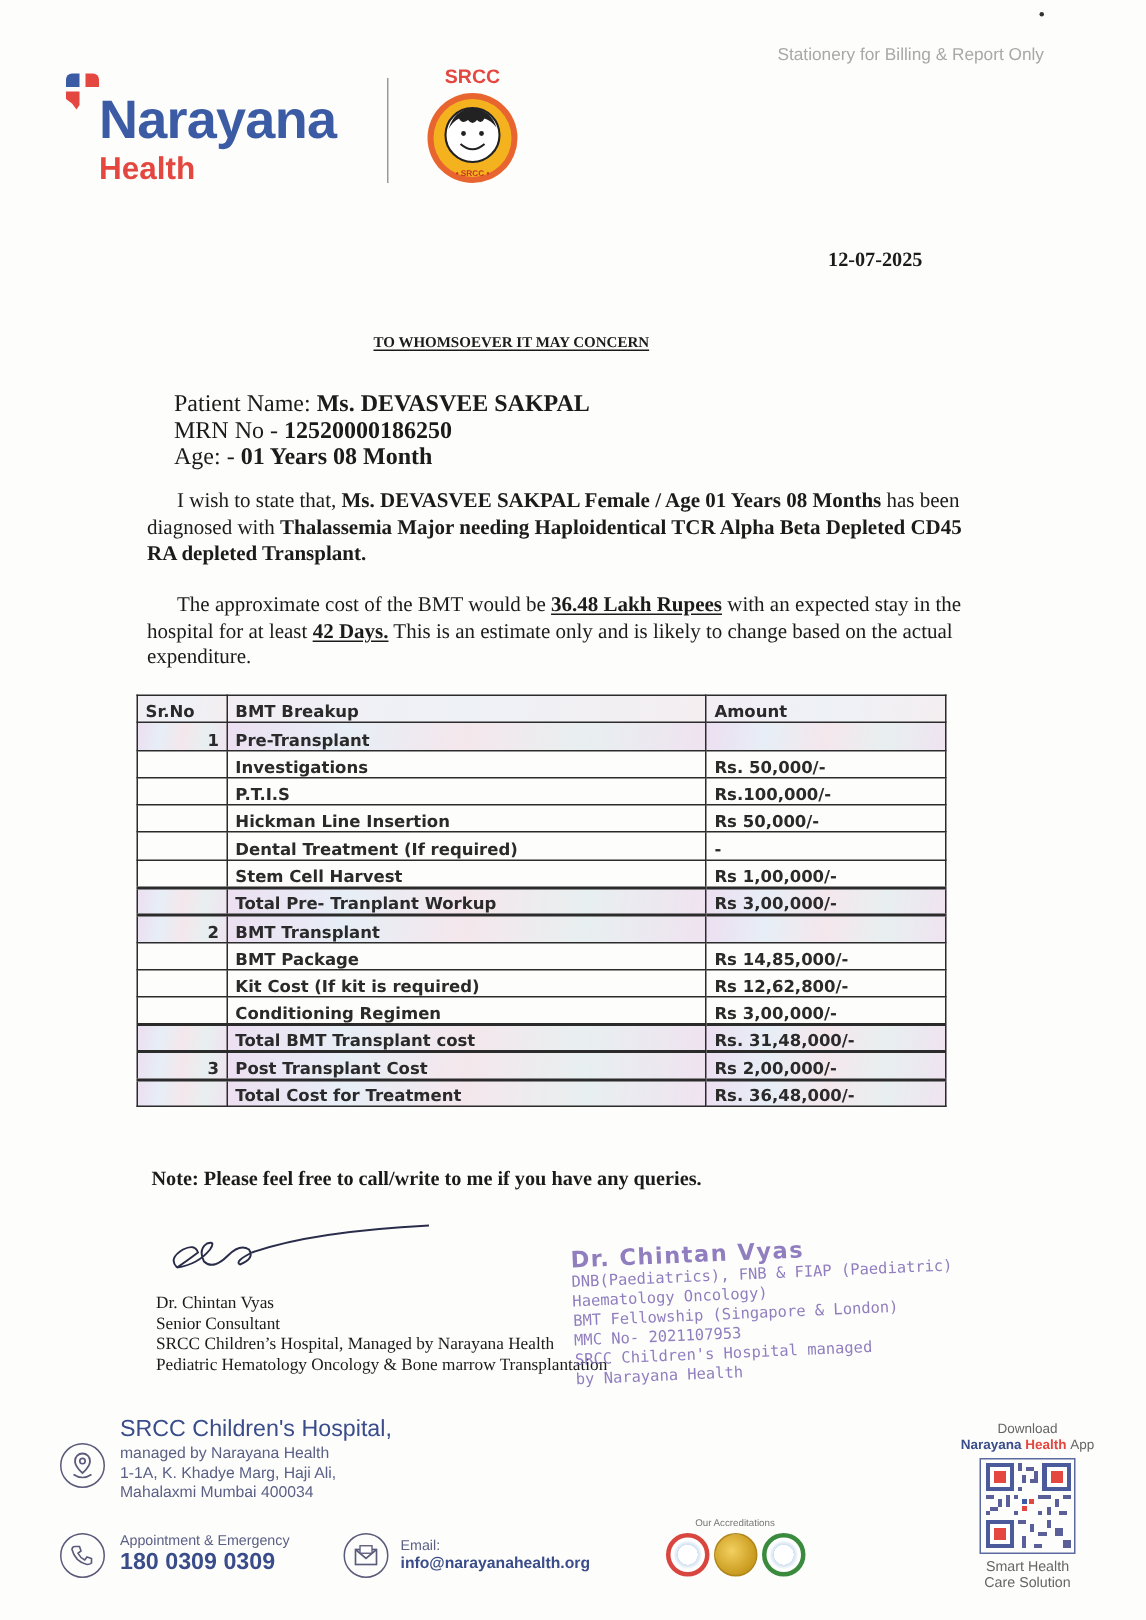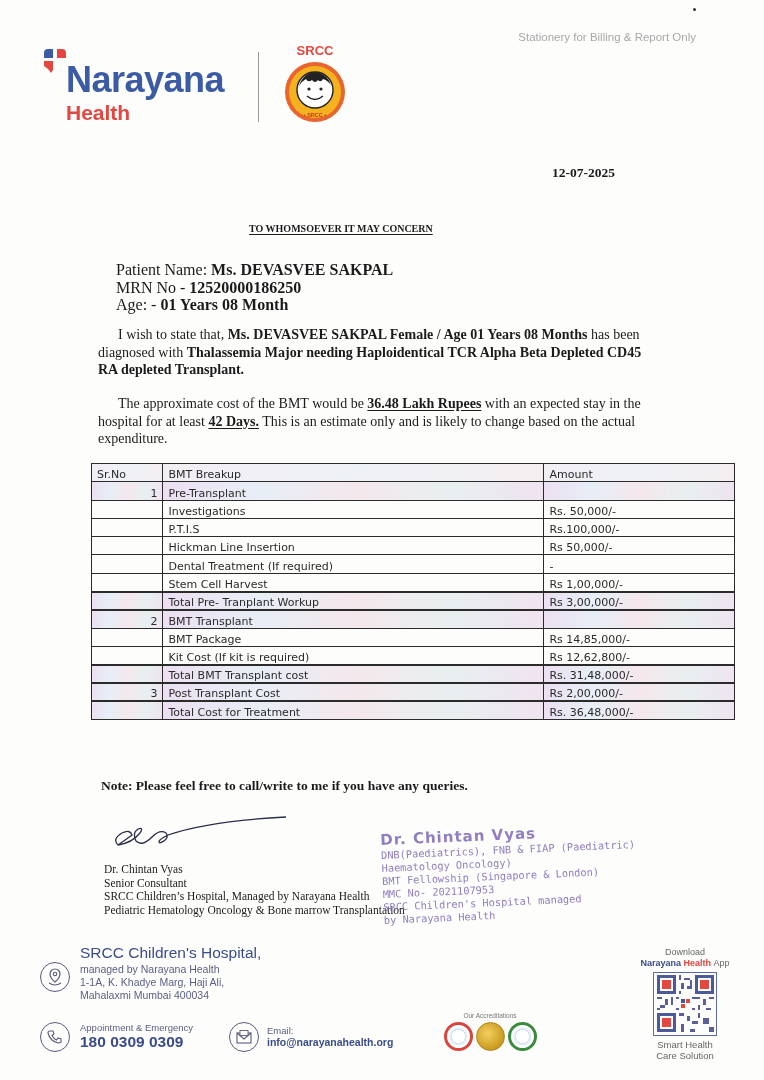--- a/index.html
+++ b/index.html
@@ -25,21 +25,21 @@
     .patient { left: 116px; top: 261px; font-size: 16px; line-height: 17.5px; }
     .patient b { font-weight: bold; }
     .para { left: 98px; width: 560px; font-size: 14px; line-height: 17.5px; }
     .para.p1 { top: 326px; }
     .para.p2 { top: 395px; }
     .para b { font-weight: bold; }
     .para u { text-underline-offset: 2px; }
     .indent { display: inline-block; width: 20px; }
 
     
-    .cost-table { left: 91px; top: 463px; width: 644px; border-collapse: collapse; font-family: "DejaVu Sans", sans-serif; font-size: 11px; color: #2a2a2a; }
+    .cost-table { left: 91px; top: 463px; width: 540px; border-collapse: collapse; font-family: "DejaVu Sans", sans-serif; font-size: 11px; color: #2a2a2a; font-weight: bold; }
     .cost-table td { border: 1px solid #2b2b2b; height: 18.3px; padding: 0 5px; vertical-align: bottom; white-space: nowrap; }
     .cost-table td.sr { width: 60px; text-align: right; padding-right: 5px; }
     .cost-table td.item { width: 320px; }
     .cost-table td.amt { width: 160px; }
     .cost-table tr.shaded td { background: linear-gradient(100deg, #ecdff1 0%, #e7eef6 25%, #f4e7ec 50%, #e8eff0 75%, #efe3f0 100%); }
     .cost-table tr.header td { background: linear-gradient(100deg, #f2eef4 0%, #eef1f6 50%, #f4eef0 100%); }
     .cost-table tr.thick td { border-top-width: 2px; margin-left: 42px; }
 
     .note { left: 101px; top: 778px; font-weight: bold; font-size: 13.5px; }
 
@@ -182,20 +182,25 @@
       </tr>
   <tr>
         <td class="sr"></td>
         <td class="item">BMT Package</td>
         <td class="amt">Rs 14,85,000/-</td>
       </tr>
   <tr>
         <td class="sr"></td>
         <td class="item">Kit Cost (If kit is required)</td>
         <td class="amt">Rs 12,62,800/-</td>
+      </tr>
+  <tr>
+        <td class="sr"></td>
+        <td class="item">Conditioning Regimen</td>
+        <td class="amt">Rs   3,00,000/-</td>
       </tr>
   <tr class="shaded thick">
         <td class="sr"></td>
         <td class="item">Total BMT Transplant cost</td>
         <td class="amt">Rs. 31,48,000/-</td>
       </tr>
   <tr class="shaded thick">
         <td class="sr">3</td>
         <td class="item">Post Transplant Cost</td>
         <td class="amt">Rs    2,00,000/-</td>

